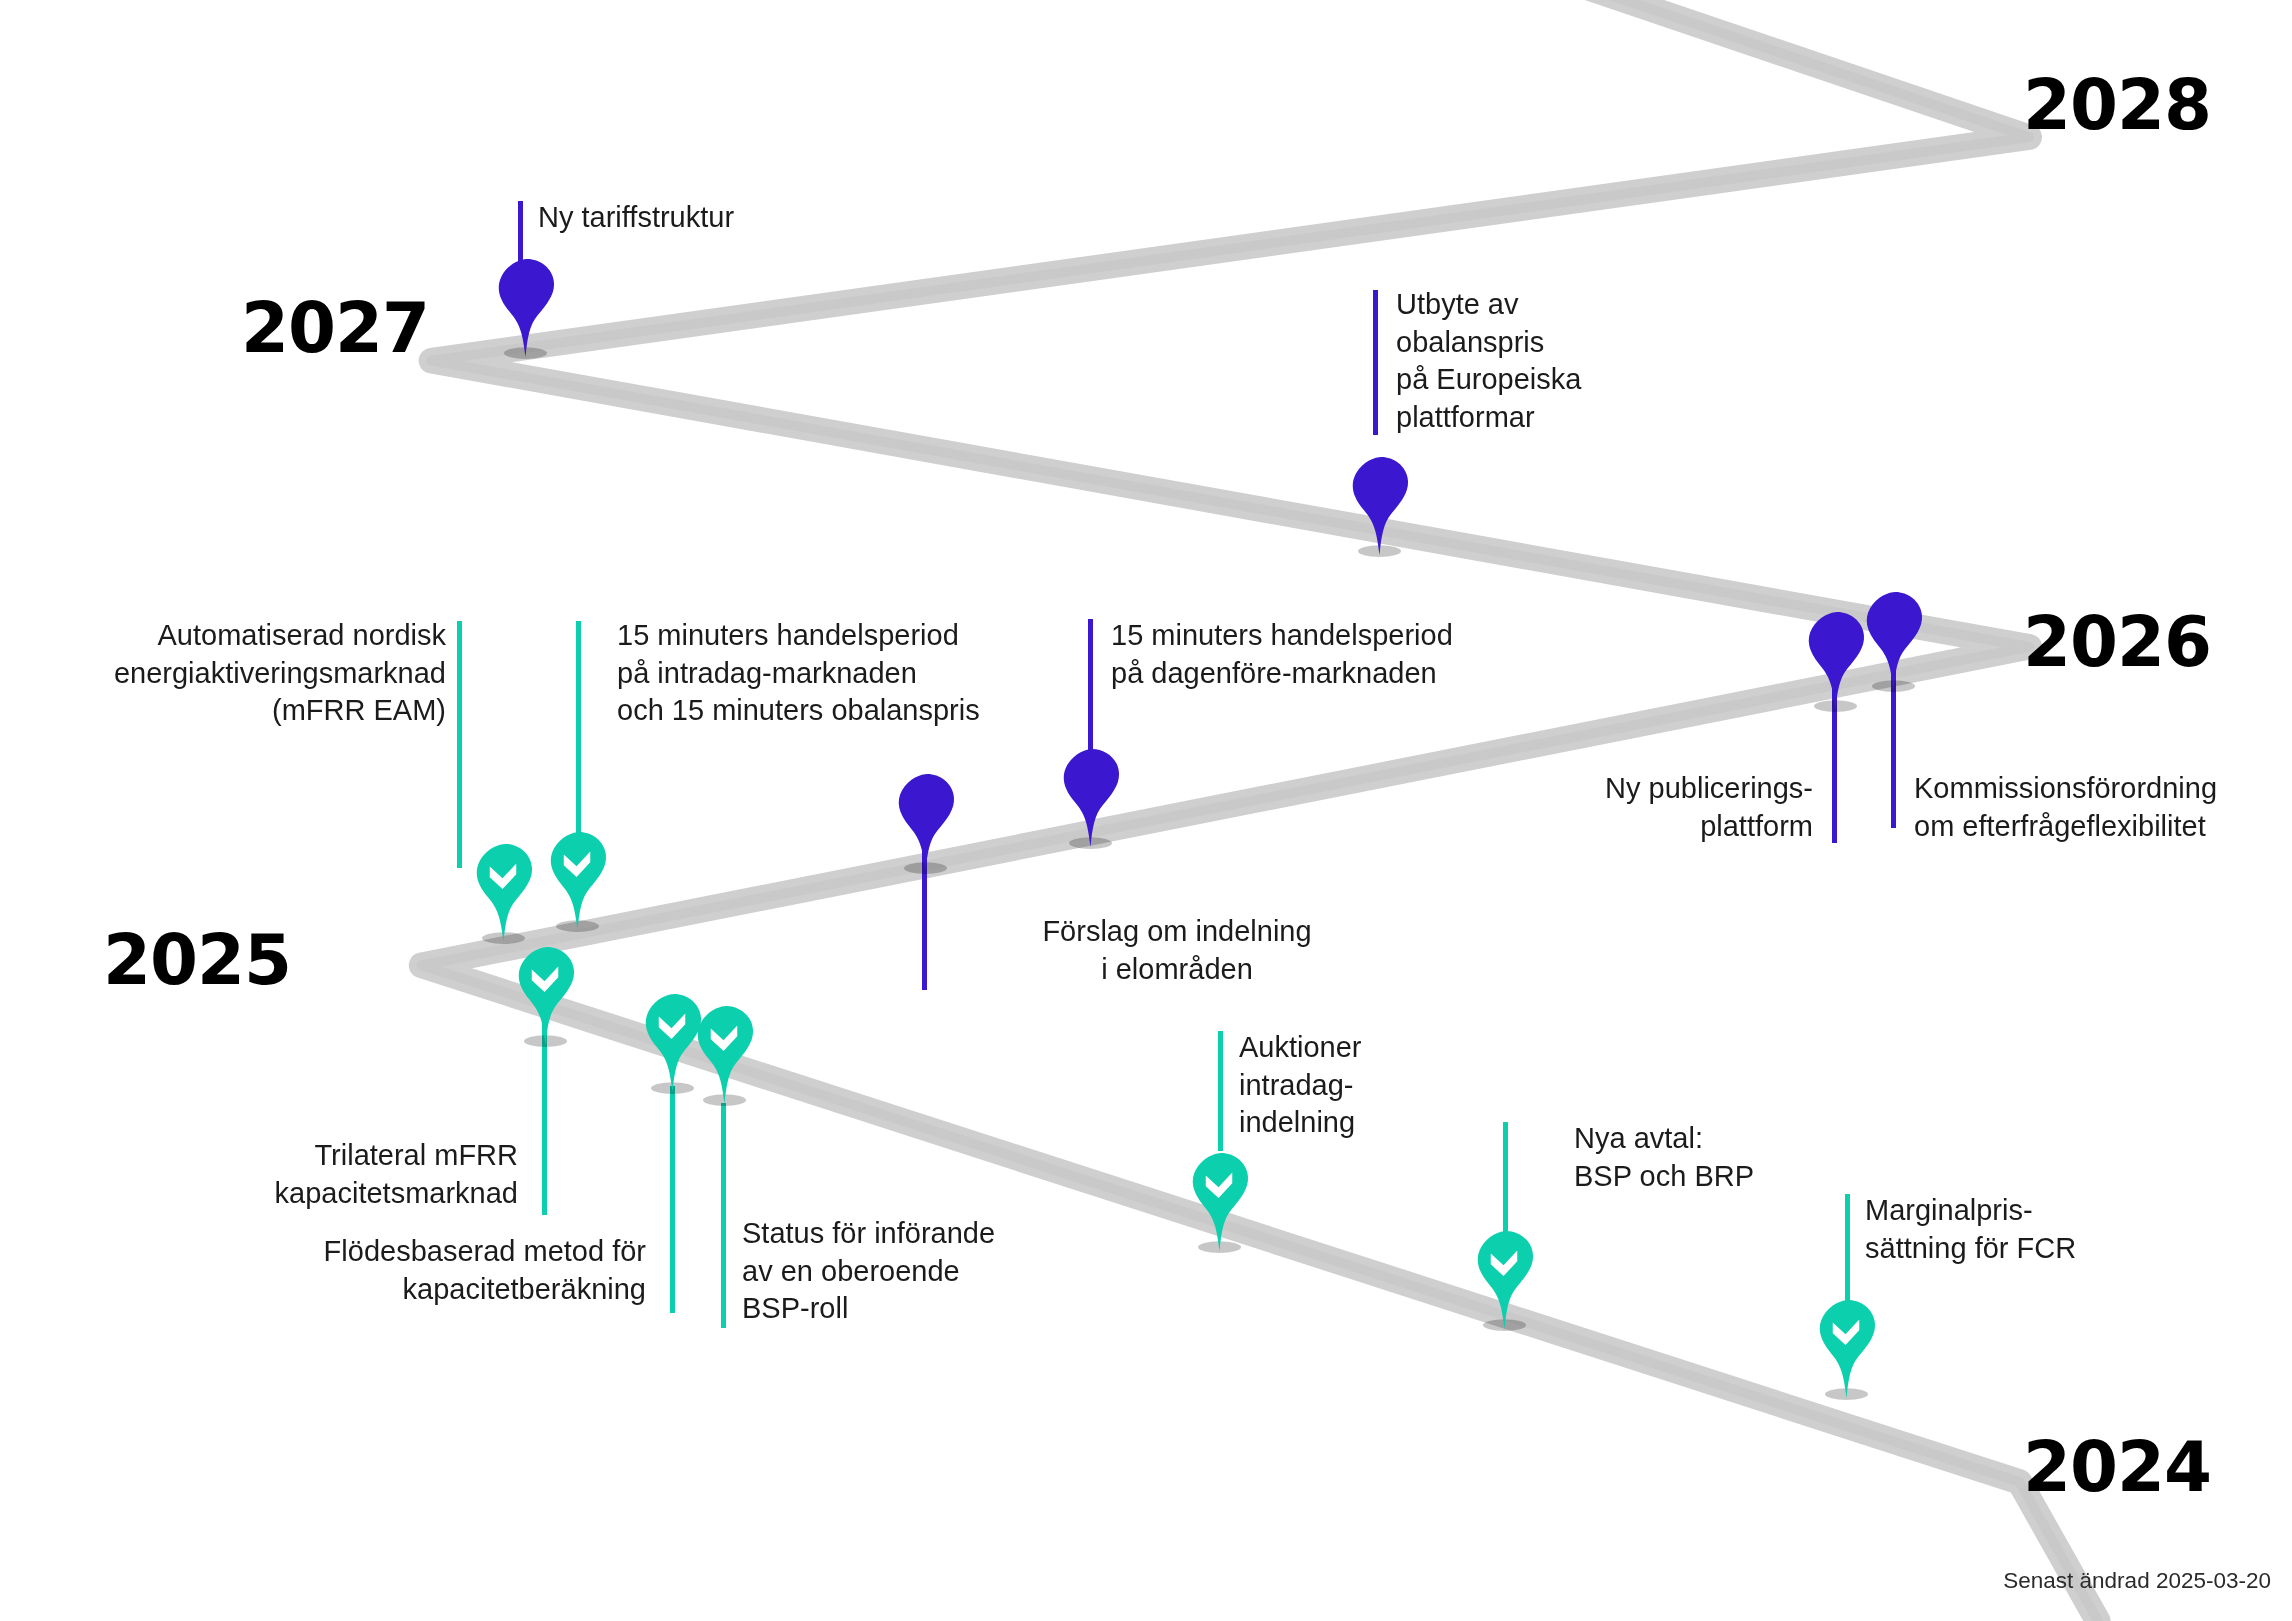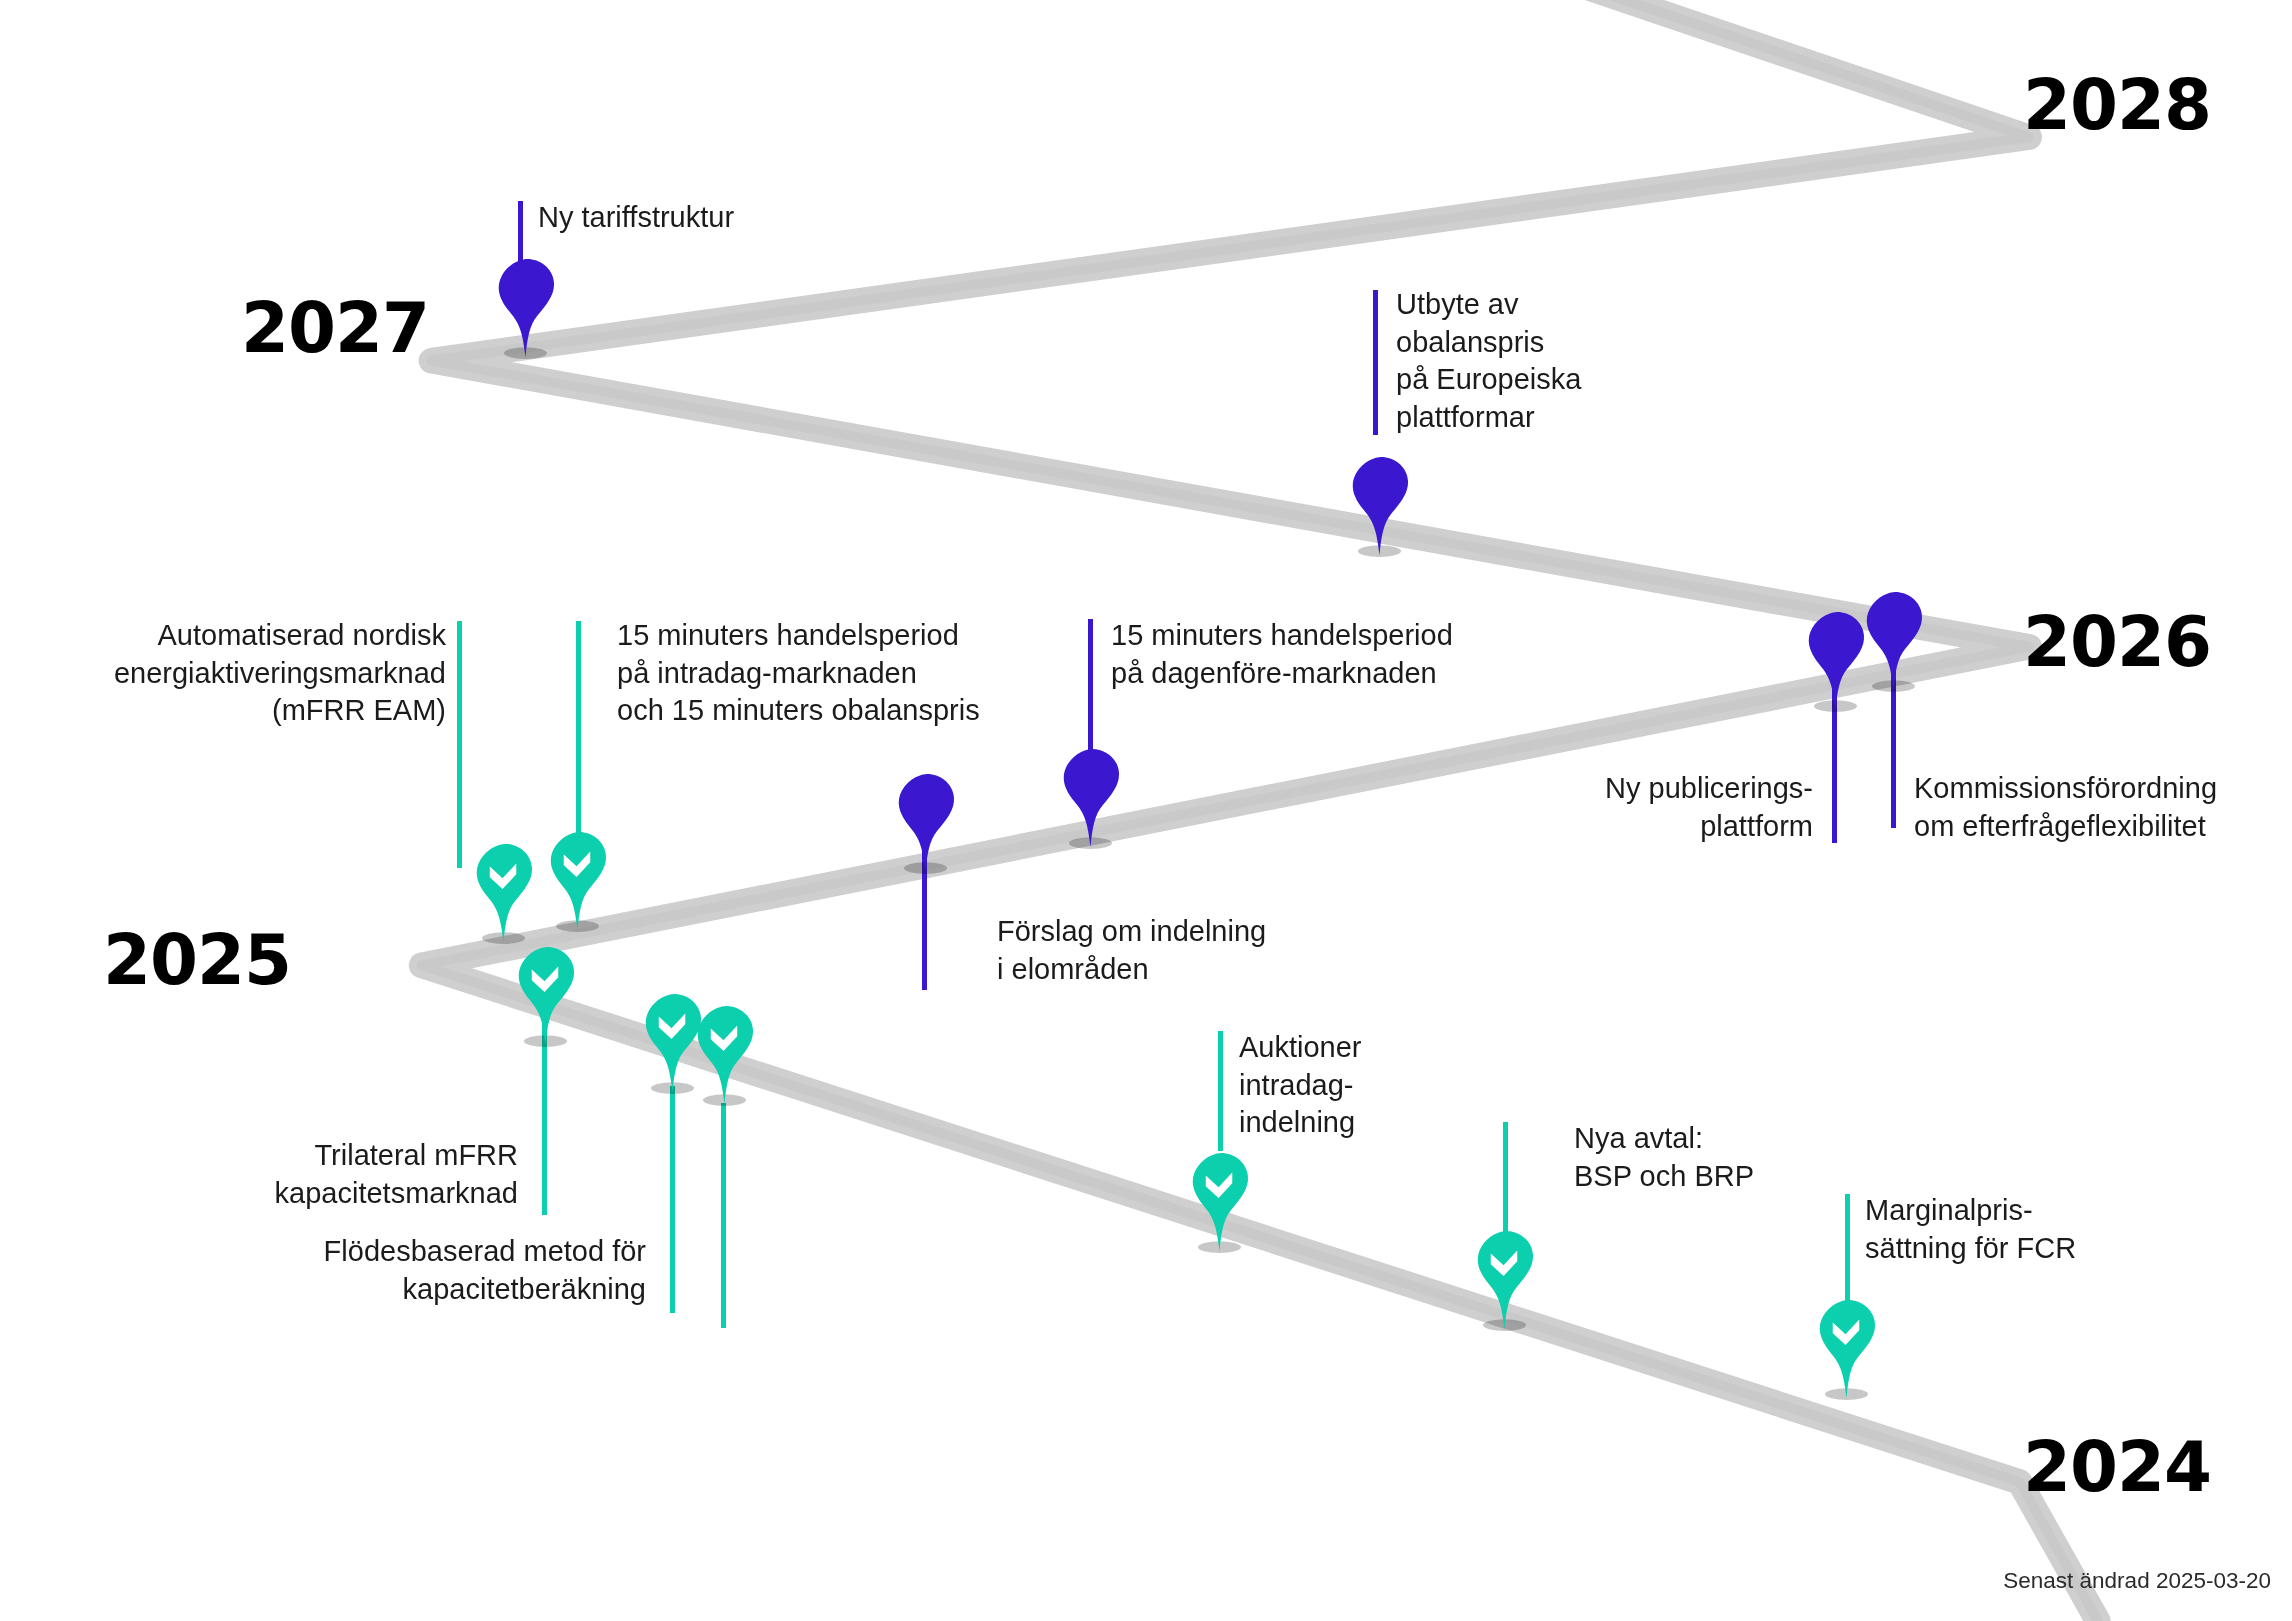--- a/index.html
+++ b/index.html
@@ -144,21 +144,21 @@
   <div class="label left" style="left:1111px; top:617px; width:510px;">15 minuters handelsperiod
 på dagenföre-marknaden</div>
   <div class="pin" style="left:1055px; top:745px;">
     <svg viewBox="0 0 72 105">
       <ellipse cx="36" cy="100" rx="22" ry="6" fill="#000" opacity="0.22"></ellipse>
       <path d="M36 104 C33 78 30 70 20 58 C8 44 6 32 12 21 C19 8 32 4 38 4 C50 4 64 13 65 28 C66 40 58 50 48 62 C40 72 38 84 36 104 Z" fill="#3b17cf"></path>
     </svg>
   </div>
 
   <div class="tick blue" style="left:922px; top:814px; height:176px;"></div>
-  <div class="label left" style="left:997px; top:913px; width:412px;">Förslag om indelning
+  <div class="label left" style="left:971px; top:913px; width:412px;text-align:center;">Förslag om indelning
 i elområden</div>
   <div class="pin" style="left:890px; top:770px;">
     <svg viewBox="0 0 72 105">
       <ellipse cx="36" cy="100" rx="22" ry="6" fill="#000" opacity="0.22"></ellipse>
       <path d="M36 104 C33 78 30 70 20 58 C8 44 6 32 12 21 C19 8 32 4 38 4 C50 4 64 13 65 28 C66 40 58 50 48 62 C40 72 38 84 36 104 Z" fill="#3b17cf"></path>
     </svg>
   </div>
 
   <div class="tick blue" style="left:1832px; top:686px; height:157px;"></div>
   <div class="label right" style="left:1338px; top:770px; width:475px;">Ny publicerings-
@@ -196,20 +196,23 @@
 kapacitetberäkning</div>
   <div class="pin" style="left:637px; top:990px;">
     <svg viewBox="0 0 72 105">
       <ellipse cx="36" cy="100" rx="22" ry="6" fill="#000" opacity="0.22"></ellipse>
       <path d="M36 104 C33 78 30 70 20 58 C8 44 6 32 12 21 C19 8 32 4 38 4 C50 4 64 13 65 28 C66 40 58 50 48 62 C40 72 38 84 36 104 Z" fill="#0ccfae"></path>
       <path d="M22 27 L35 39 L49 24 L49 35 L35 50 L22 38 Z" fill="#ffffff"></path>
     </svg>
   </div>
 
   <div class="tick teal" style="left:721px; top:1103px; height:225px;"></div>
+  <div class="label left" style="left:742px; top:1215px; width:412px;">Status för införande
+av en oberoende
+BSP-roll</div>
   <div class="pin" style="left:689px; top:1002px;">
     <svg viewBox="0 0 72 105">
       <ellipse cx="36" cy="100" rx="22" ry="6" fill="#000" opacity="0.22"></ellipse>
       <path d="M36 104 C33 78 30 70 20 58 C8 44 6 32 12 21 C19 8 32 4 38 4 C50 4 64 13 65 28 C66 40 58 50 48 62 C40 72 38 84 36 104 Z" fill="#0ccfae"></path>
       <path d="M22 27 L35 39 L49 24 L49 35 L35 50 L22 38 Z" fill="#ffffff"></path>
     </svg>
   </div>
 
   <div class="tick teal" style="left:1218px; top:1031px; height:120px;"></div>
   <div class="label left" style="left:1239px; top:1029px; width:353px;">Auktioner

